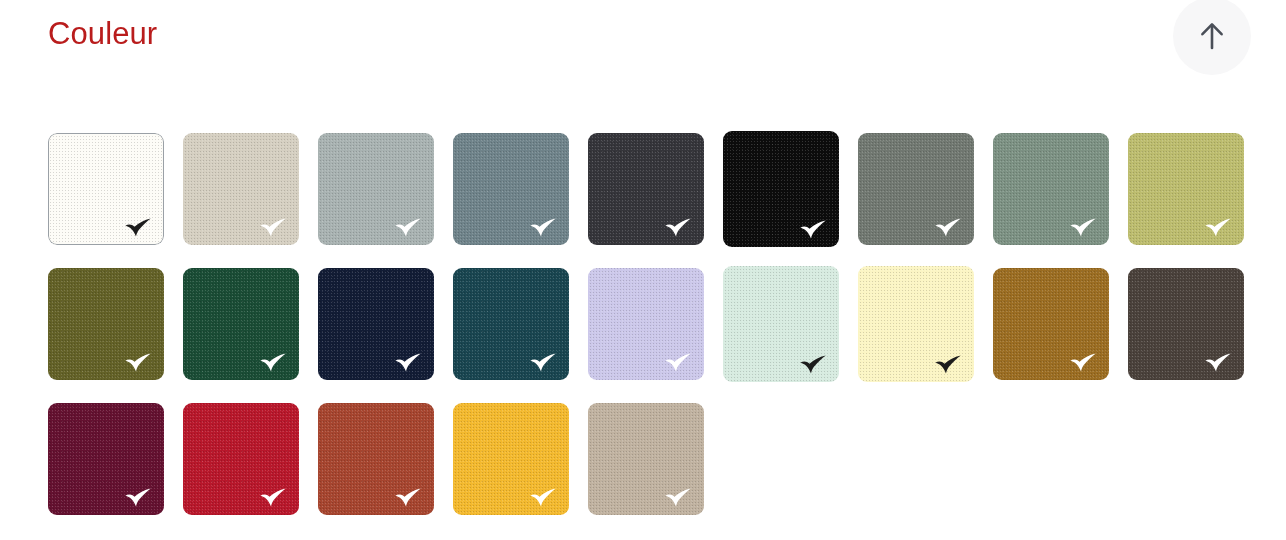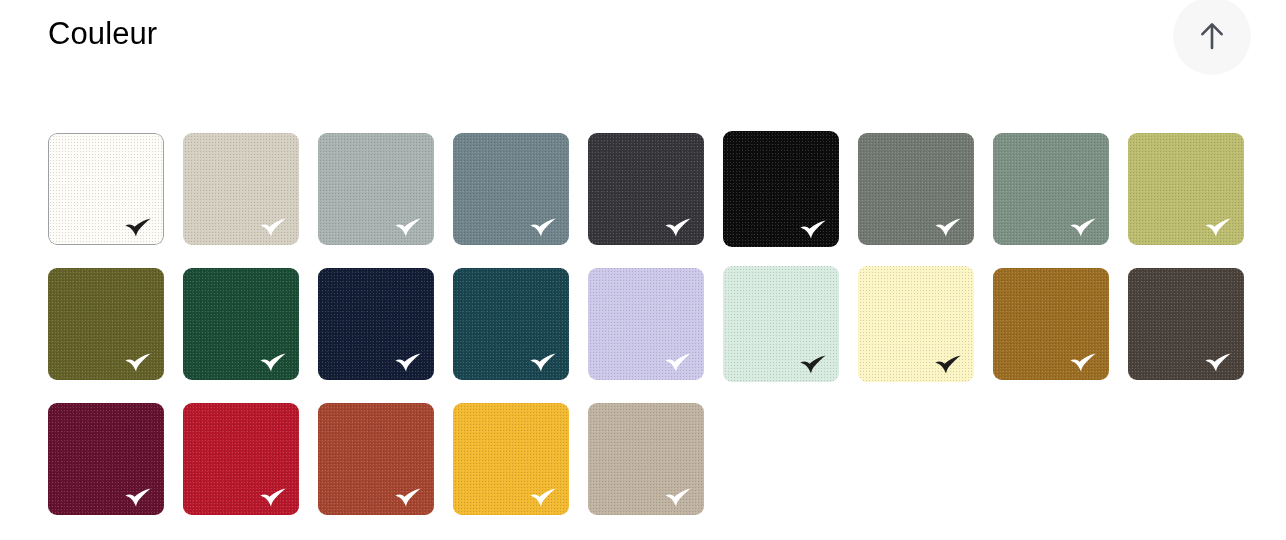--- a/index.html
+++ b/index.html
@@ -33,21 +33,21 @@
   }
 
   .page-title {
     position: absolute;
     left: 48px;
     top: 14px;
     font-size: 31px;
     line-height: 40px;
     font-weight: 400;
     letter-spacing: 0.1px;
-    color: #000000;
+    color: #b91c1c;
     white-space: nowrap;
   }
 
   .scroll-top-button {
     position: absolute;
     left: 1173px;
     top: -3px;
     width: 78px;
     height: 78px;
     border-radius: 50%;

